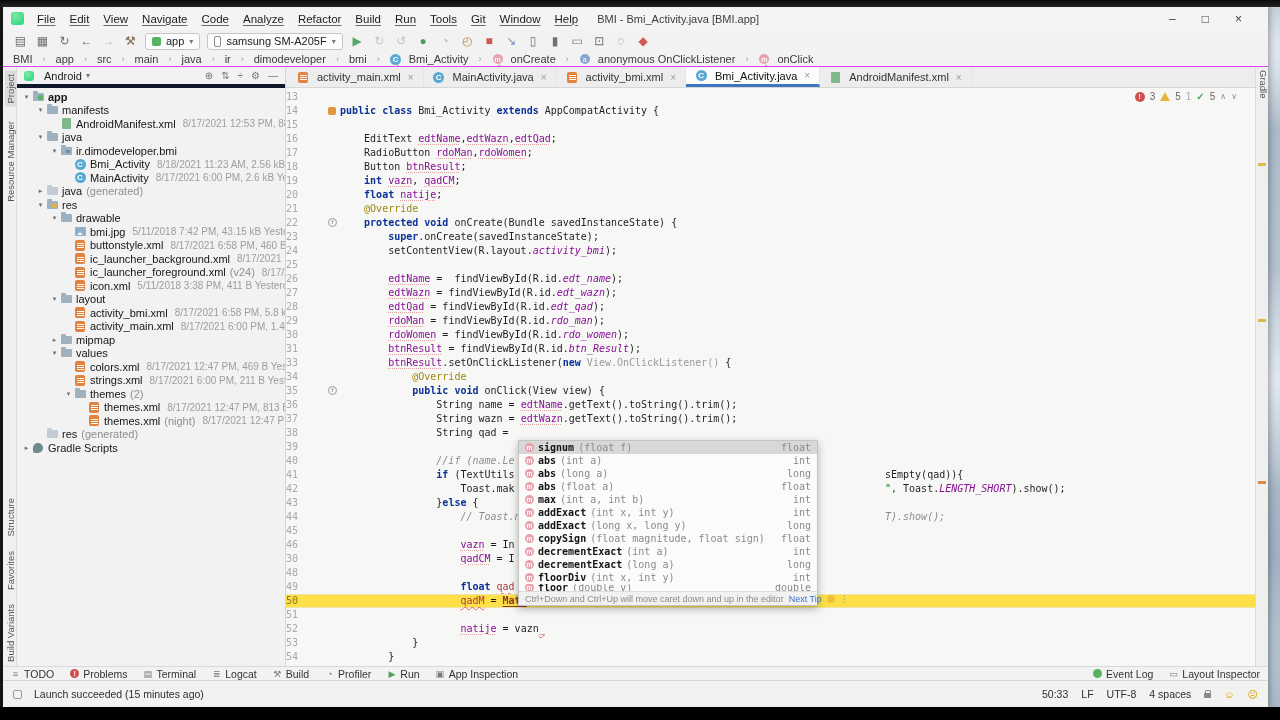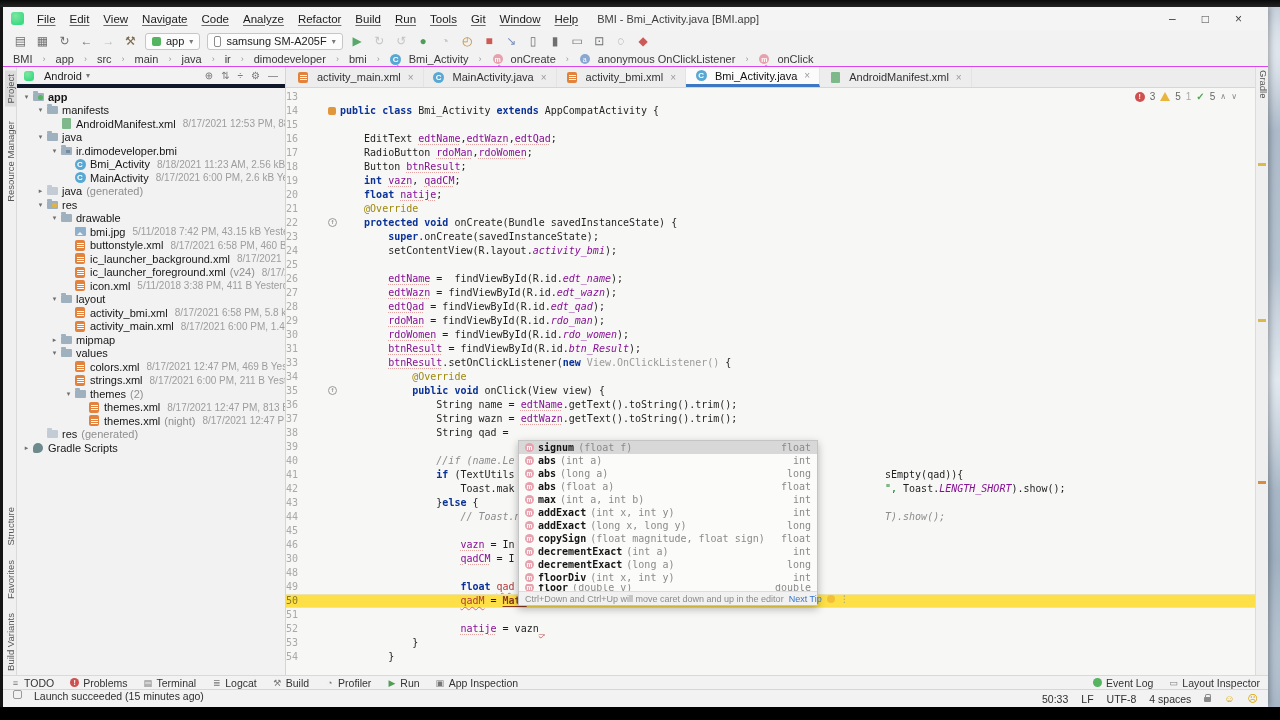--- a/index.html
+++ b/index.html
@@ -133,21 +133,21 @@
   
   .toolwin-bar{height:14px;flex:none;display:flex;align-items:center;padding:0 8px;gap:16px;background:#f2f2f2;border-top:1px solid #d9d9d9;font-size:10.5px;color:#333}
   .tw-item{display:flex;align-items:center;gap:4px;cursor:default;white-space:nowrap}
   .tw-ic{font-size:9px;color:#777;display:inline-flex;align-items:center;justify-content:center;min-width:9px}
   .tw-ic.red{width:9px;height:9px;border-radius:50%;background:#d05050;color:#fff;font-size:7px;font-weight:bold}
   .tw-ic.green{color:#4f9e55}
   .tw-ic.greendot{width:9px;height:9px;border-radius:50%;background:#54b45f;color:#fff;font-size:7px}
   .tw-spacer{flex:1}
   .switcher{width:9px;height:9px;border:1px solid #9a9a9a;border-radius:2px;flex:none}
 
-  .statusbar{height:18px;flex:none;display:flex;padding:0 10px;gap:12px;background:#f2f2f2;border-top:1px solid #d6d6d6;font-size:10.5px;color:#2f2f2f}
+  .statusbar{height:27px;flex:none;display:flex;align-items:center;padding:0 10px;gap:12px;background:#f2f2f2;border-top:1px solid #d6d6d6;font-size:10.5px;color:#2f2f2f}
   .sb-right{margin-left:auto;display:flex;align-items:center;gap:13px}
   .padlock{width:7px;height:5px;background:#8a8a8a;border-radius:1px;position:relative;margin-top:2px}
   .padlock:before{content:"";position:absolute;top:-3px;left:1px;width:4px;height:3px;border:1px solid #8a8a8a;border-bottom:none;border-radius:2px 2px 0 0}
   .smiley{color:#d9a400;font-size:10px}
 </style>
 </head>
 <body>
 
 <div class="edge-top"></div>
 <div class="edge-bottom"></div>

